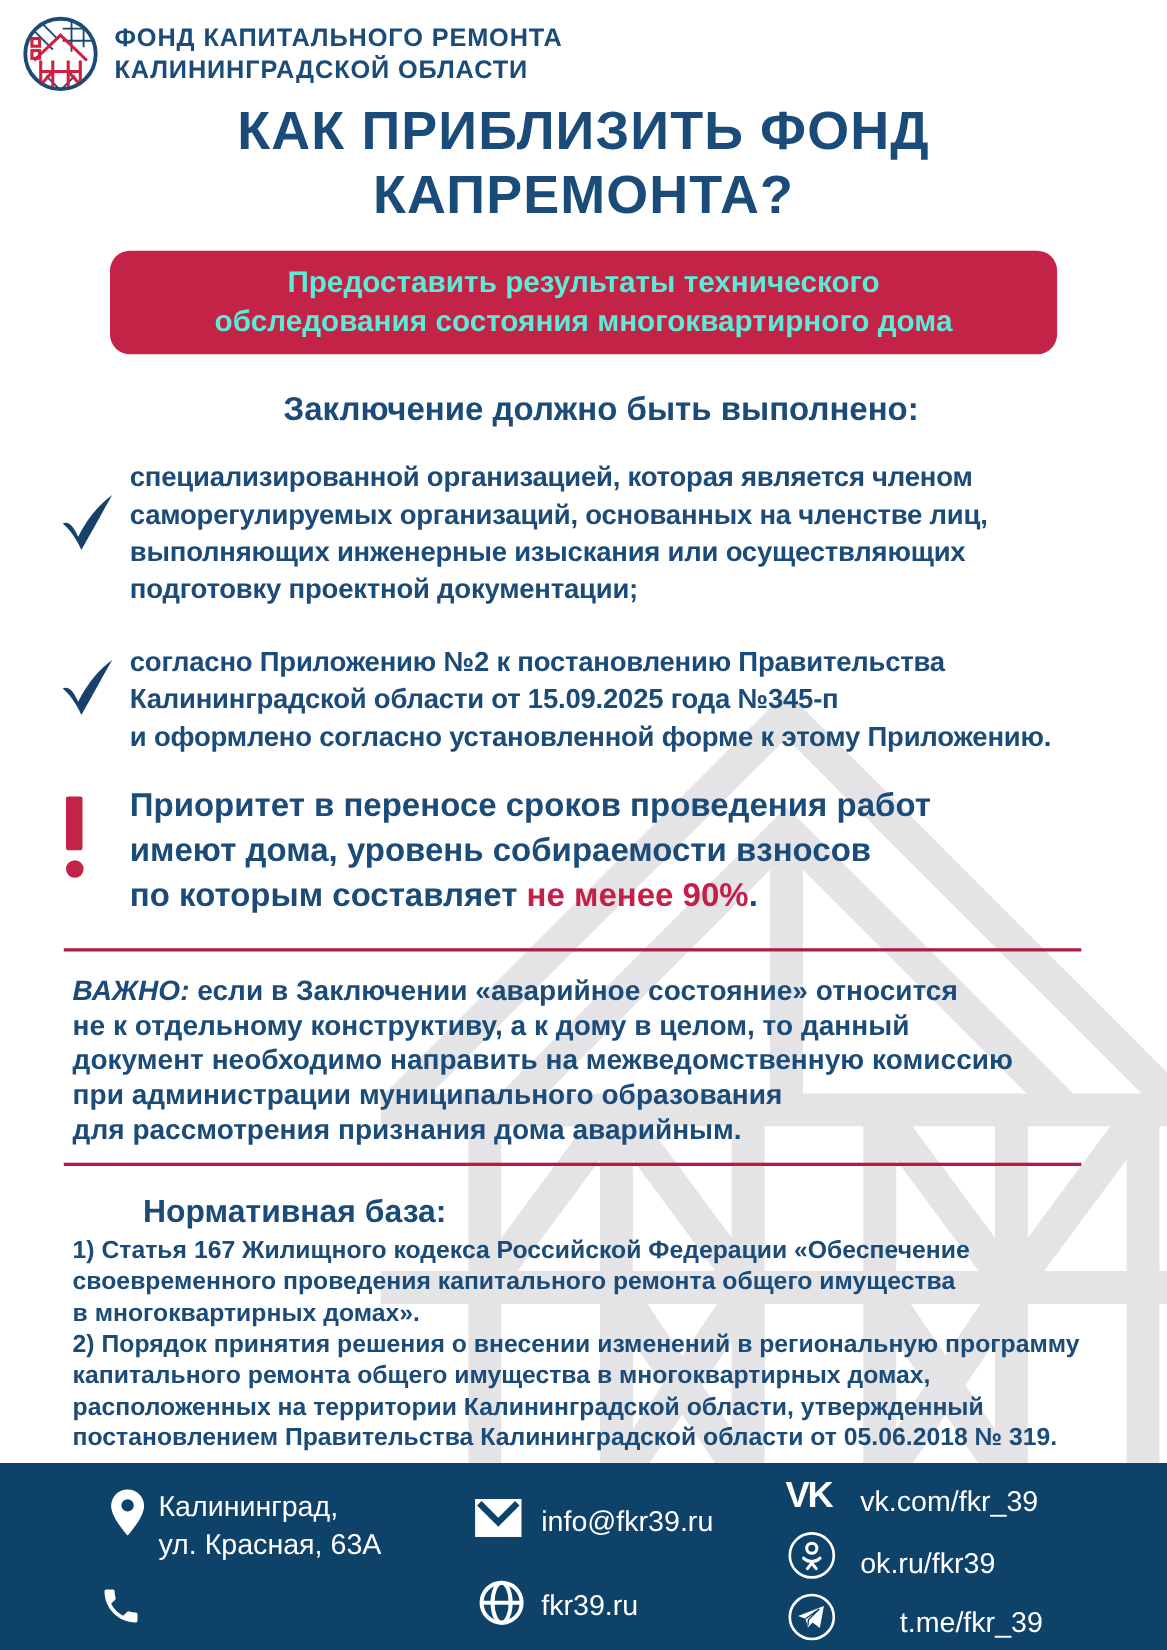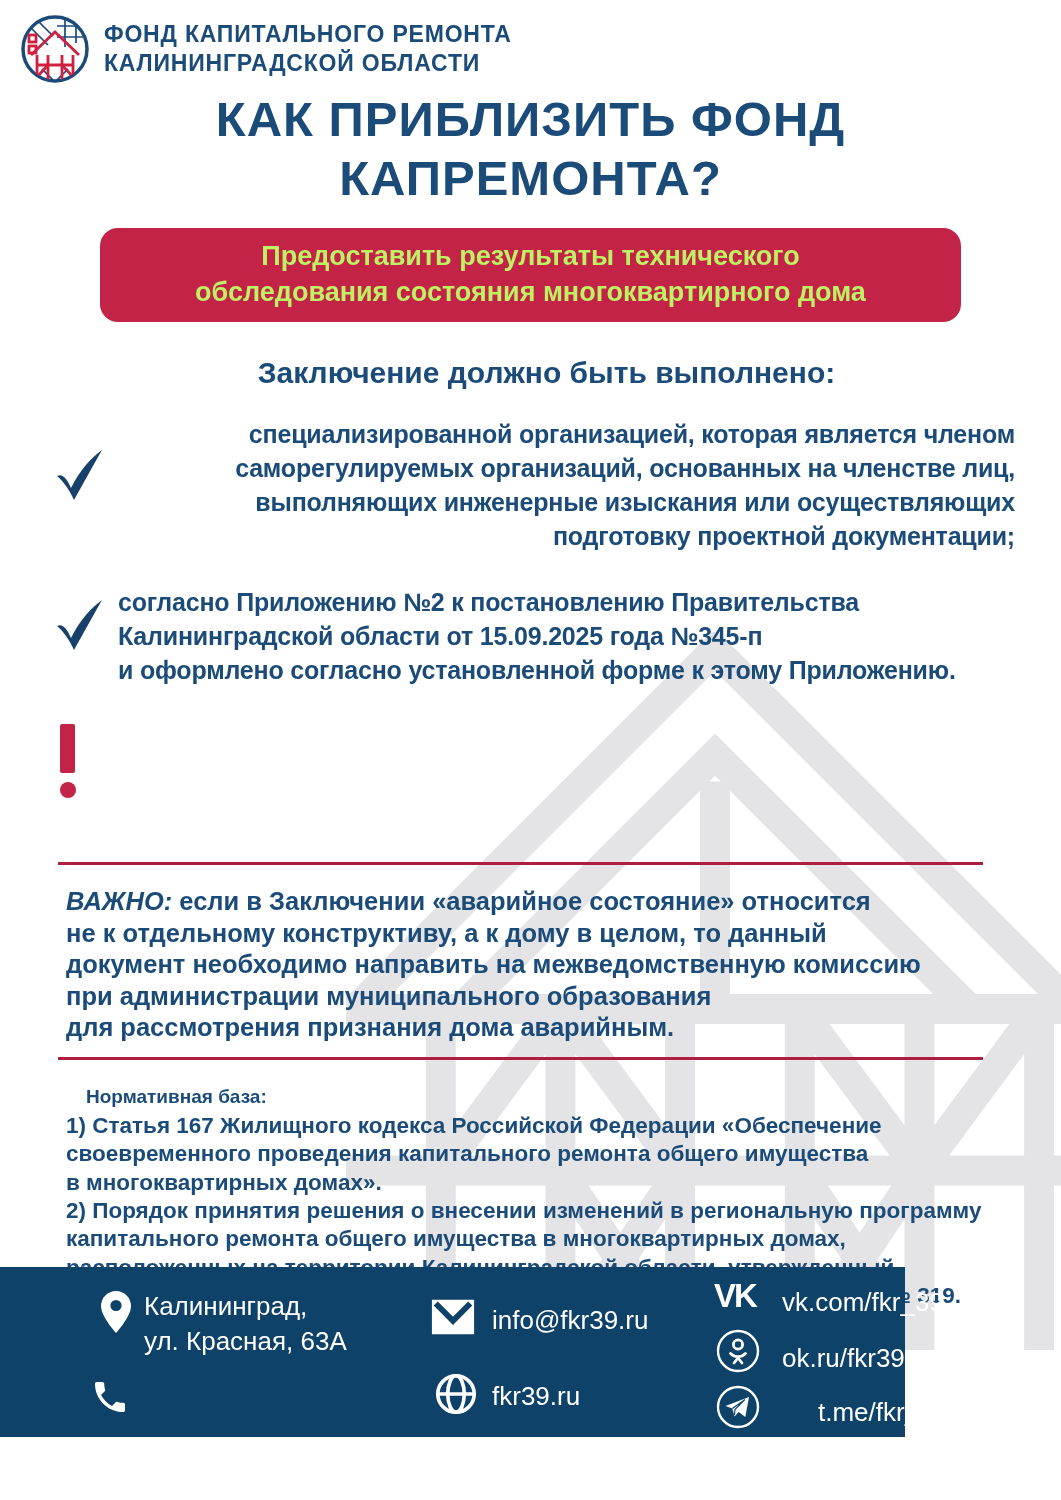--- a/index.html
+++ b/index.html
@@ -27,33 +27,33 @@
     position:absolute;left:0;top:90px;width:100%;
     text-align:center;font-size:49px;line-height:1.2;font-weight:800;
     letter-spacing:1px;color:#1b4b78;z-index:2;margin:0;
   }
 
   
   .banner{
     position:absolute;left:100px;top:228px;width:861px;min-height:94px;
     box-sizing:border-box;background:#c22347;border-radius:18px;
     display:flex;align-items:center;justify-content:center;
-    color:#bef264;font-size:27px;line-height:1.32;font-weight:700;
+    color:#5eead4;font-size:27px;line-height:1.32;font-weight:700;
     text-align:center;padding:10px 24px;z-index:2;
   }
 
   .subtitle{
     position:absolute;left:0;top:356px;width:100%;text-align:center;
     font-size:30px;font-weight:700;color:#1b4b78;margin:0;z-index:2;padding-left:16px;
   }
 
   
   .check-item{position:absolute;left:118px;right:46px;z-index:2;}
   .check-item p{margin:0;font-size:25px;line-height:1.36;font-weight:700;letter-spacing:-0.2px;color:#1b4b78;}
-  .check1{top:417px;text-align:right;}
+  .check1{top:417px;}
   .check2{top:585px;}
   .check-icon{position:absolute;left:50px;width:56px;height:56px;z-index:2;}
   .check-icon.i1{top:446px;}
   .check-icon.i2{top:596px;}
 
   
   .excl{position:absolute;left:60px;top:724px;width:18px;z-index:2;}
   .excl .bar{width:15px;height:49px;background:#c22347;border-radius:2px;}
   .excl .dot{width:16px;height:16px;border-radius:50%;background:#c22347;margin-top:9px;margin-left:-0.5px;}
   .priority{position:absolute;left:118px;top:712px;right:30px;z-index:2;
@@ -65,25 +65,25 @@
   .rule1{top:862px;}
   .rule2{top:1057px;}
 
   
   .important{position:absolute;left:66px;top:886px;right:36px;z-index:2;
     font-size:25.5px;line-height:1.24;font-weight:600;color:#1b4b78;margin:0;}
   .important b{font-weight:800;font-style:italic;}
 
   
   .legal{position:absolute;left:66px;top:1086px;right:24px;z-index:2;color:#1b4b78;}
-  .legal h3{margin:0 0 4px 20px;font-size:19px;font-weight:800;}
+  .legal h3{margin:0 0 4px 64px;font-size:29px;font-weight:800;}
   .legal p{margin:0;font-size:22.5px;line-height:1.26;font-weight:700;}
 
   
-  .footer{position:absolute;left:0;top:1267px;width:905px;height:170px;background:#0e4268;z-index:3;color:#ffffff;}
+  .footer{position:absolute;left:0;top:1330px;width:1061px;height:170px;background:#0e4268;z-index:3;color:#ffffff;}
   .f-icon{position:absolute;}
   .f-text{position:absolute;font-size:26px;line-height:1.35;font-weight:400;color:#ffffff;}
   .vk-glyph{position:absolute;font-weight:900;font-size:33px;letter-spacing:-2px;color:#fff;font-family:"Liberation Sans", sans-serif;}
 </style>
 </head>
 <body>
 
 <div class="page">
 
   <svg class="watermark" viewBox="0 0 740 720" fill="none" stroke="#e4e4e6" stroke-width="30">
@@ -169,20 +169,23 @@
   <div class="check-item check2">
     <p class="preline">согласно Приложению №2 к постановлению Правительства
 Калининградской области от 15.09.2025 года №345-п
 и оформлено согласно установленной форме к этому Приложению.</p>
   </div>
 
   <div class="excl">
     <div class="bar"></div>
       <div class="dot"></div>
   </div>
+  <p class="priority"><span class="preline">Приоритет в переносе сроков проведения работ
+имеют дома, уровень собираемости взносов
+по которым составляет </span><span class="hl">не менее 90%</span><span>.</span></p>
 
   <div class="rule rule1"></div>
 
   <p class="important"><b>ВАЖНО:</b><span class="preline"> если в Заключении «аварийное состояние» относится
 не к отдельному конструктиву, а к дому в целом, то данный
 документ необходимо направить на межведомственную комиссию
 при администрации муниципального образования
 для рассмотрения признания дома аварийным.</span></p>
 
   <div class="rule rule2"></div>

